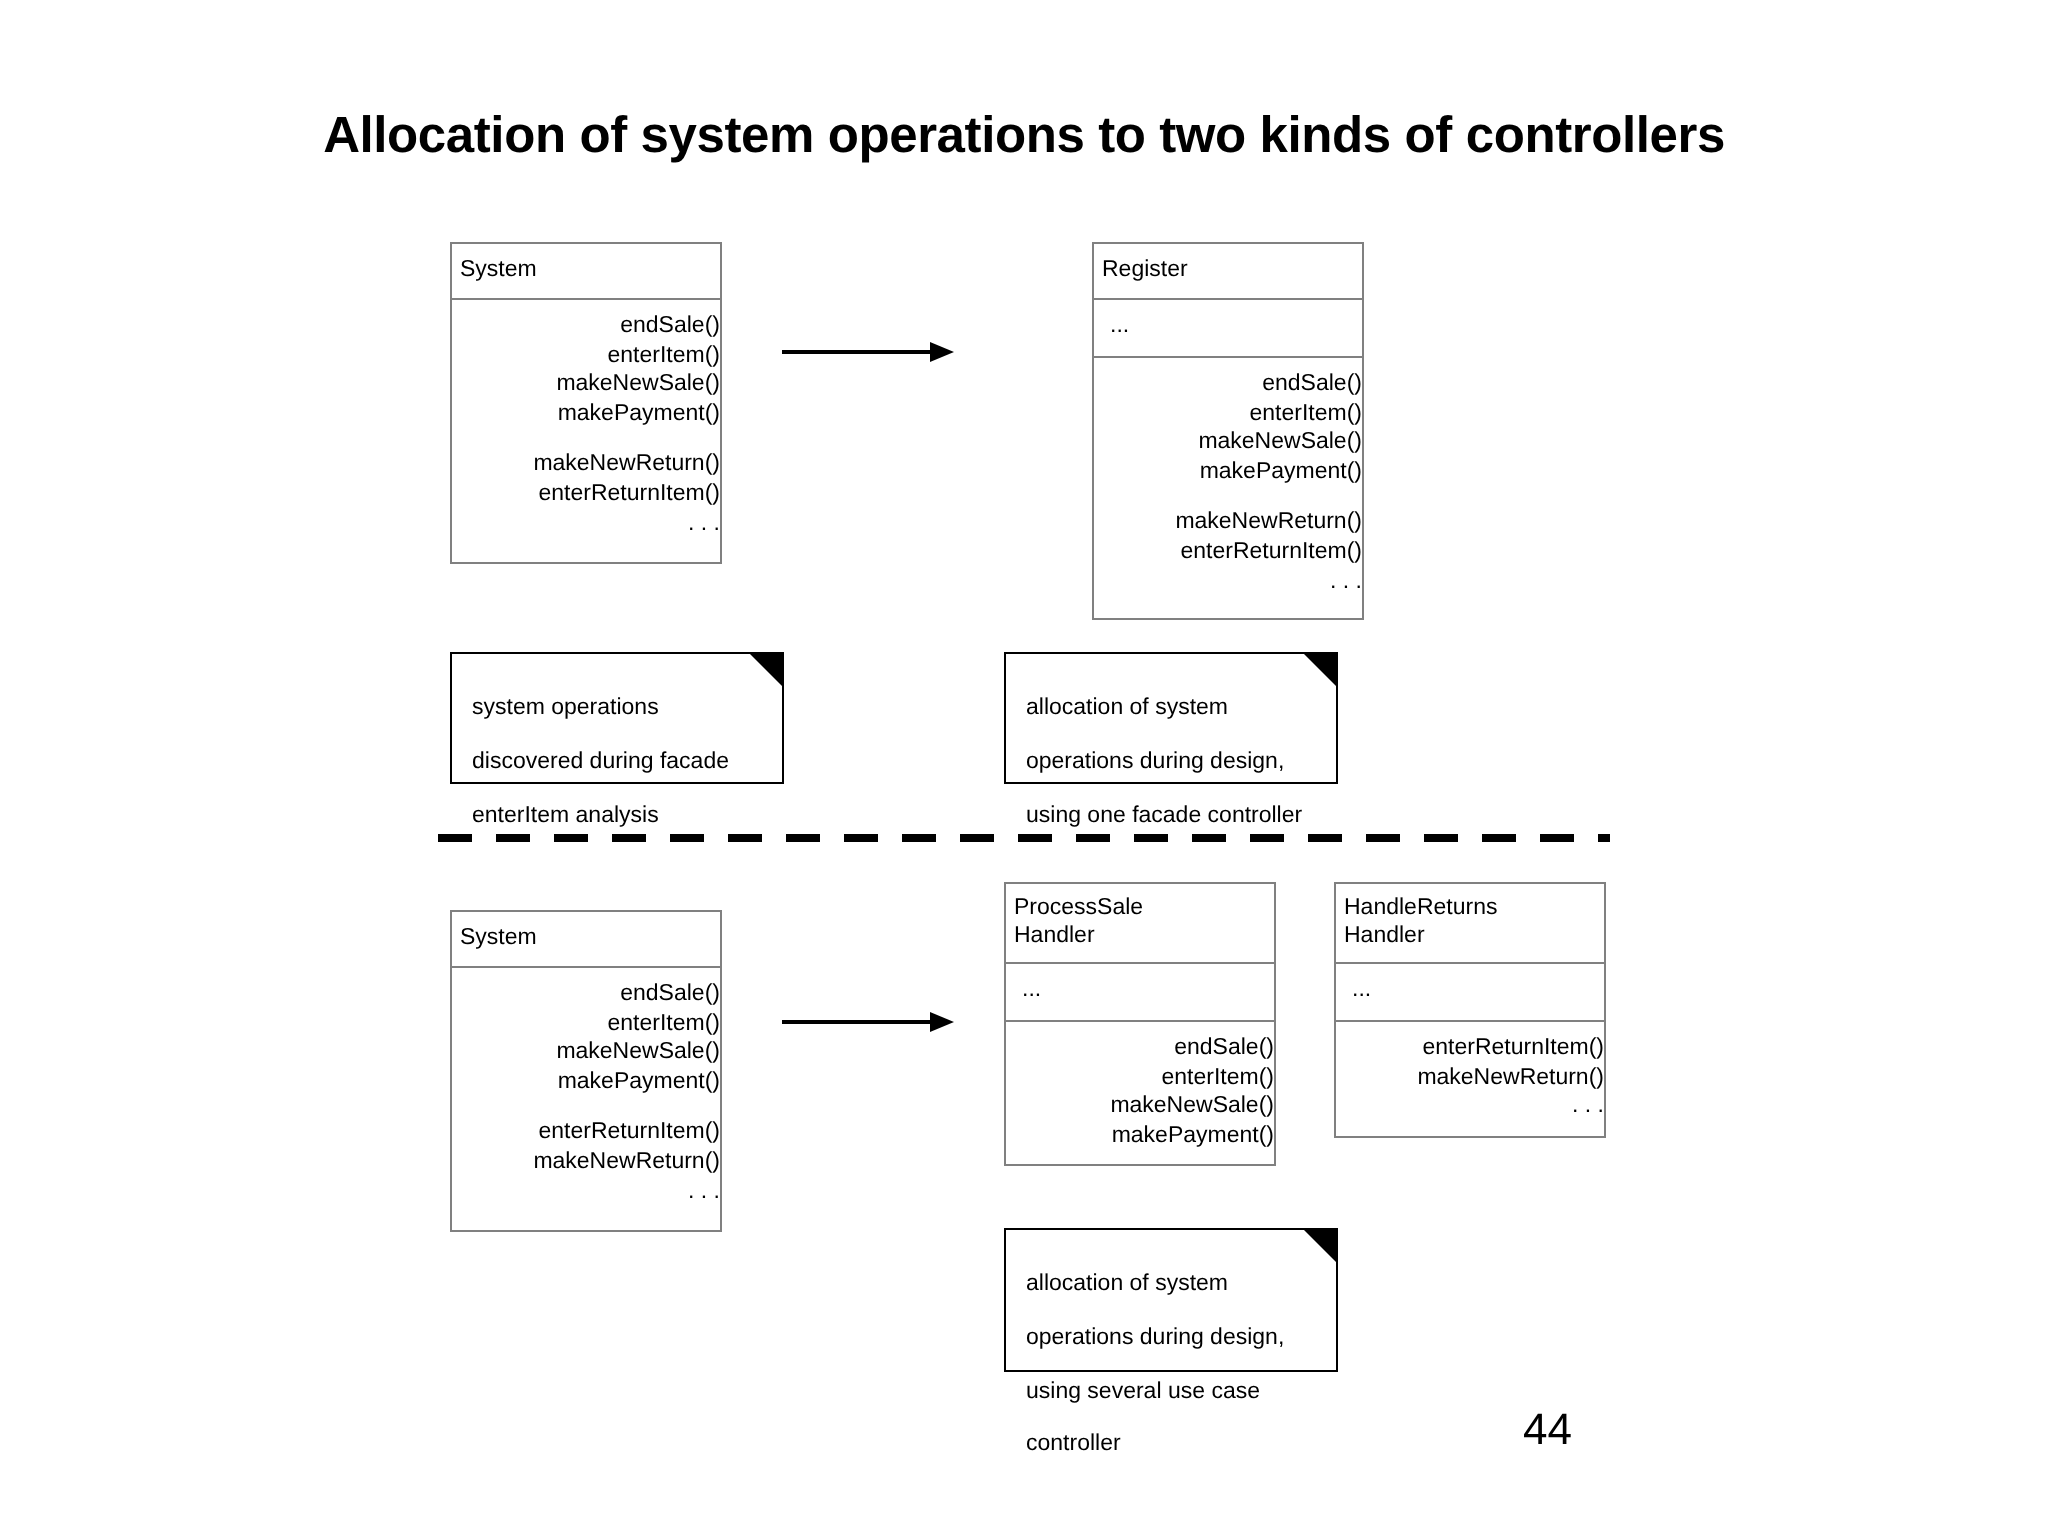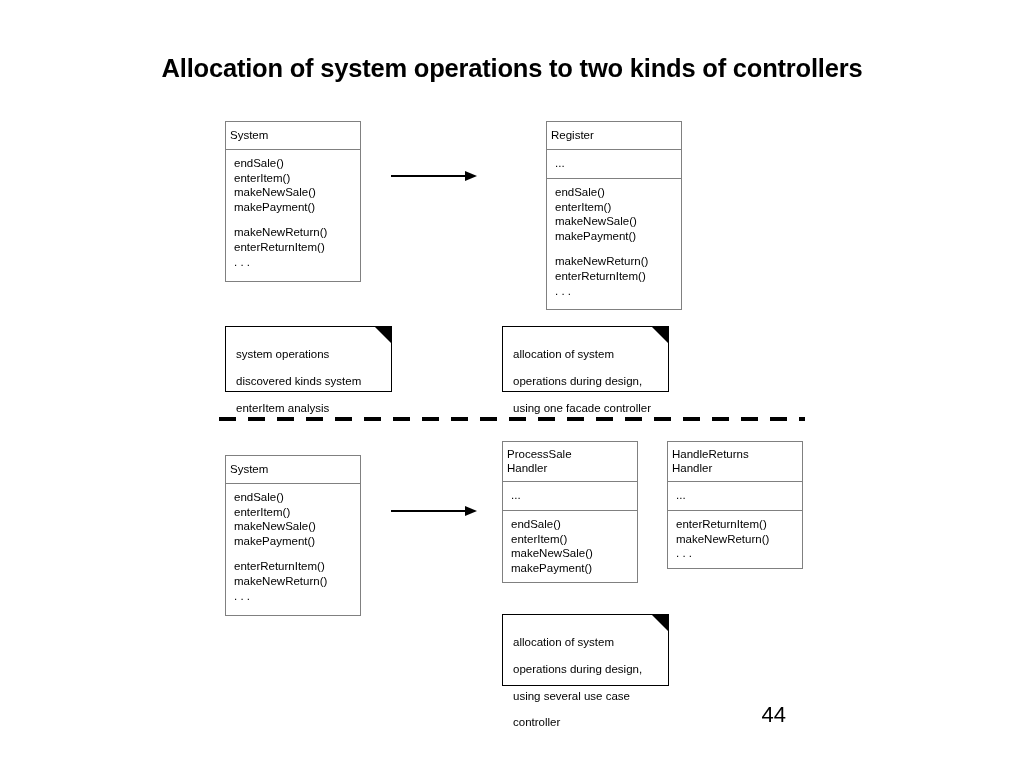--- a/index.html
+++ b/index.html
@@ -62,20 +62,21 @@
     line-height: 14.6px;
     padding: 6px 0 7px 8px;
     color: #000000;
     box-sizing: border-box;
   }
   .uml-compartment .op-blank {
     height: 11px;
   }
   .uml-compartment .op {
     white-space: nowrap;
+    text-align: right;
   }
   .attr-compartment {
     font-size: 11.5px;
     line-height: 14px;
     padding: 6px 0 8px 8px;
     color: #000000;
     box-sizing: border-box;
   }
 
   
@@ -189,21 +190,21 @@
       <div class="op">makeNewReturn()</div>
       <div class="op">enterReturnItem()</div>
       <div class="op">. . .</div>
     </div>
   </div>
 
   <div class="uml-note" style="left:225px; top:326px; width:167px; height:66px;">
     <div class="dog-ear"></div>
     <div class="note-text">
       <div>system operations</div>
-      <div>discovered kinds system</div>
+      <div>discovered during facade</div>
       <div>enterItem analysis</div>
     </div>
   </div>
 
   <div class="uml-note" style="left:502px; top:326px; width:167px; height:66px;">
     <div class="dog-ear"></div>
     <div class="note-text">
       <div>allocation of system</div>
       <div>operations during design,</div>
       <div>using one facade controller</div>

